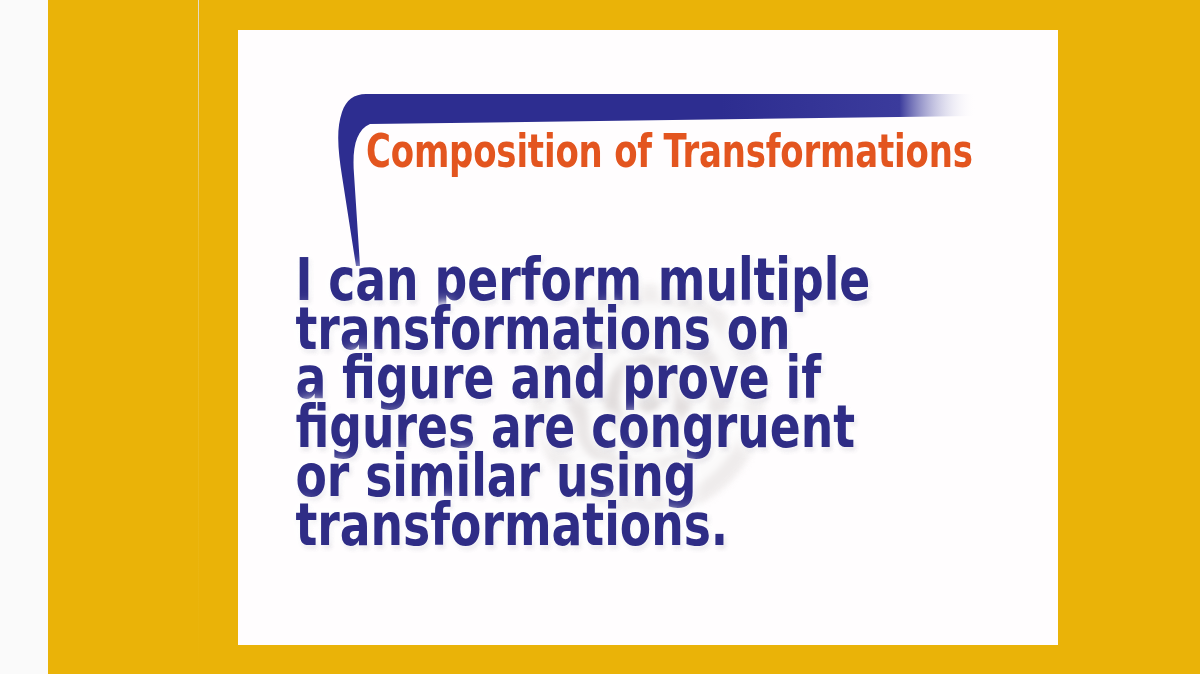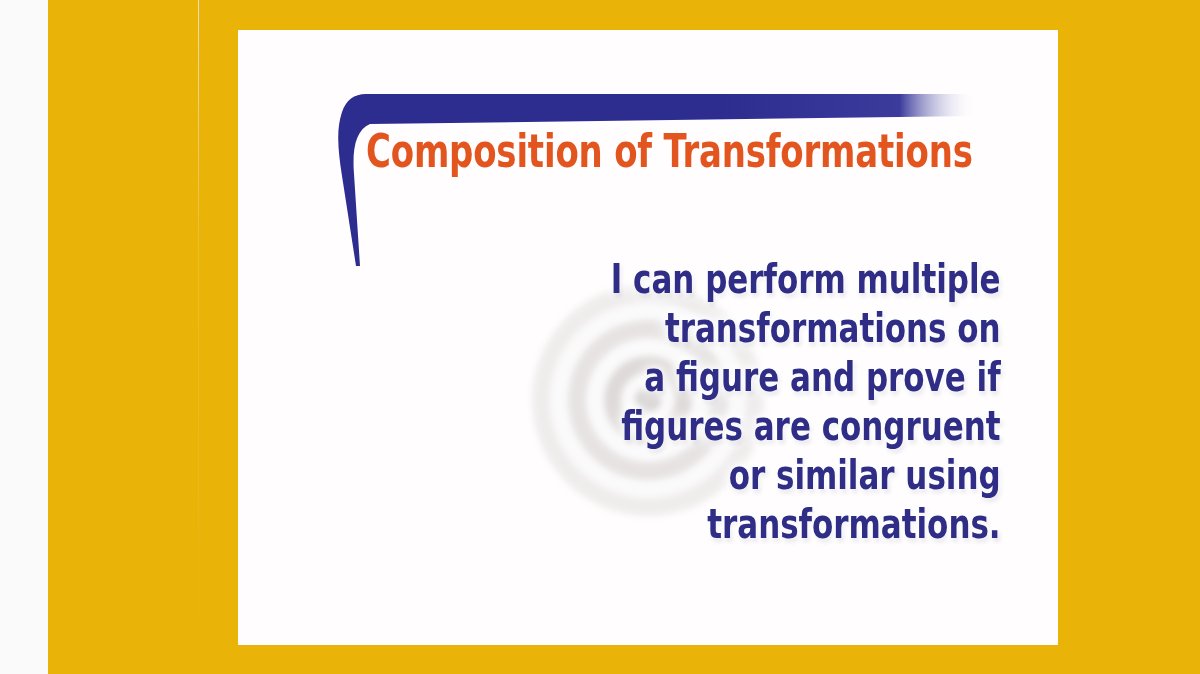--- a/index.html
+++ b/index.html
@@ -97,24 +97,24 @@
     transform-origin:left center;
     white-space:nowrap;
   }
 
   
   .body-block {
     position:absolute;
     left:0;
     right:0;
     top:225px;
-    text-align:right;
+    text-align:left;
     font-family:"Liberation Sans Narrow","DejaVu Sans Condensed","Liberation Sans", sans-serif;
     font-weight:bold;
-    font-size:40px;
+    font-size:59px;
     line-height:49px;
     color:#2f2d86;
     text-shadow:
        0 0 7px #ffffff,
        0 0 13px #ffffff,
        0 0 20px #ffffff,
        2px 3px 5px rgba(120,115,140,.35);
   }
   .body-block .line {
     display:block;

